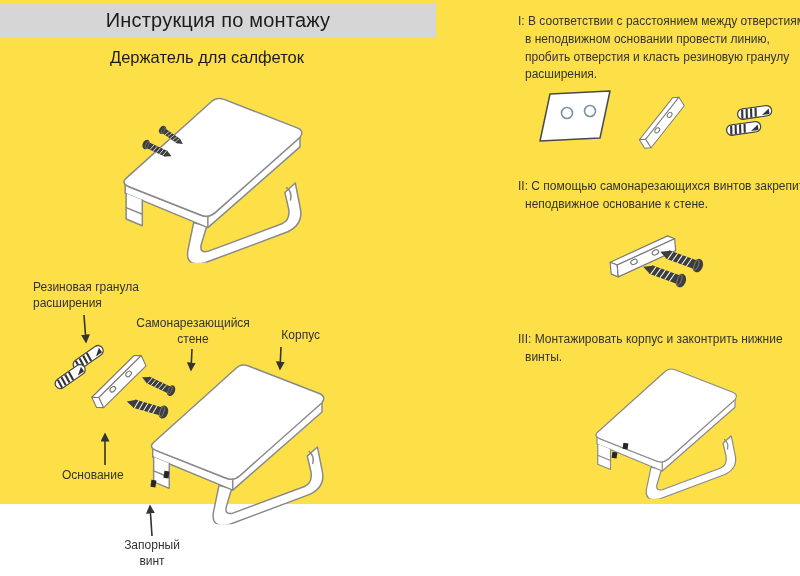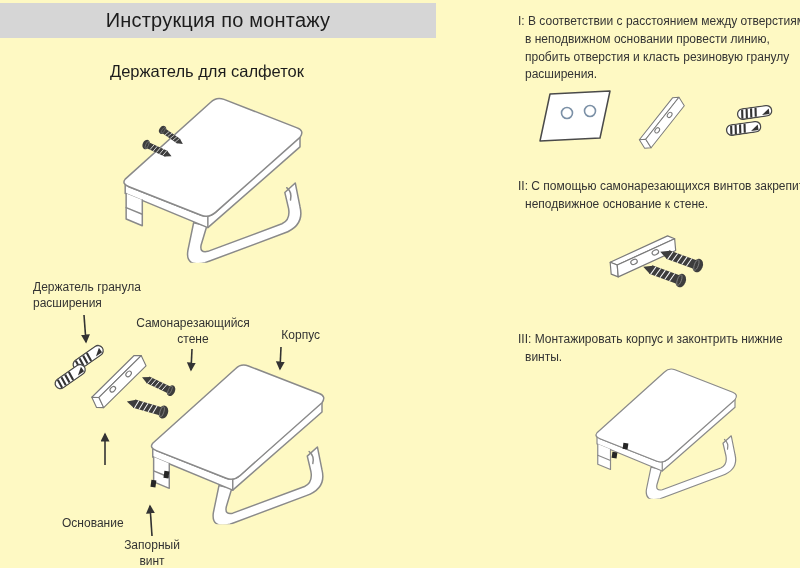--- a/index.html
+++ b/index.html
@@ -1,31 +1,31 @@
 <!DOCTYPE html>
 <html style="--band: #d6d6d6; --text: #2e2e2e; --line-art: #8a8a8a; --dark-part: #3d3d3d; --hole-accent: #7b90a6;"><head>
 <meta charset="utf-8">
 <style>
   html,body{margin:0;padding:0;}
   body{
     width:800px;height:576px;overflow:hidden;background:#ffffff;
     font-family:"Liberation Sans", sans-serif;color:var(--text,#2e2e2e);
     position:relative;
   }
-  .page{position:relative;width:800px;height:568px;background:#fef9c3;}
+  .page{position:relative;width:800px;height:504px;background:#fde047;}
   .title-band{
     position:absolute;left:0;top:3px;width:436px;height:35px;
     background:var(--band,#d6d6d6);
     display:flex;align-items:center;justify-content:center;
   }
   .title-band .t{
     font-size:20px;letter-spacing:.2px;color:#1c1c1c;white-space:nowrap;
   }
   .subtitle{
-    position:absolute;left:110px;top:62px;font-size:16.5px;color:#1c1c1c;white-space:nowrap;
+    position:absolute;left:110px;top:48px;font-size:16.5px;color:#1c1c1c;white-space:nowrap;
   }
   .lbl{
     position:absolute;font-size:12px;line-height:1.32;color:#333;
   }
   .lbl.center{text-align:center;}
   .step-text{
     position:absolute;left:518px;width:290px;font-size:12px;line-height:1.48;color:#333;
     padding-left:7px;text-indent:-7px;
   }
   #step1-text{top:13px;}
@@ -152,24 +152,24 @@
     </g>
     <g transform="translate(118,84) scale(0.92)">
       <use href="#holder" width="220" height="185"></use>
     </g>
     <g fill="#262626">
       <rect x="131" y="210" width="5" height="7" transform="rotate(8 133 213)"></rect>
       <rect x="144" y="201" width="5" height="7" transform="rotate(8 146 204)"></rect>
     </g>
   </svg>
 
-  <div class="lbl" style="left:33px;top:280px;width:118px;">Держатель гранула расширения</div>
+  <div class="lbl" style="left:33px;top:280px;width:118px;">Резиновая гранула расширения</div>
   <div class="lbl center" style="left:136px;top:316px;width:114px;">Самонарезающийся стене</div>
   <div class="lbl center" style="left:260px;top:328px;width:60px;text-align:right;">Корпус</div>
-  <div class="lbl" style="left:62px;top:468px;margin-top:48px;">Основание</div>
+  <div class="lbl" style="left:62px;top:468px;">Основание</div>
   <div class="lbl center" style="left:116px;top:538px;width:72px;">Запорный винт</div>
 
   <div id="step1-text" class="step-text">I: В соответствии с расстоянием между отверстиями в неподвижном основании провести линию, пробить отверстия и класть резиновую гранулу расширения.</div>
 
   <svg id="step1-drawing" class="layer" width="250" height="80" viewBox="0 0 250 80">
     <g transform="translate(8,4)">
       <use href="#wall-plate" width="74" height="54"></use>
     </g>
     <g transform="translate(95,40) rotate(-32) scale(0.72)">
       <use href="#base-box" width="92" height="50"></use>

